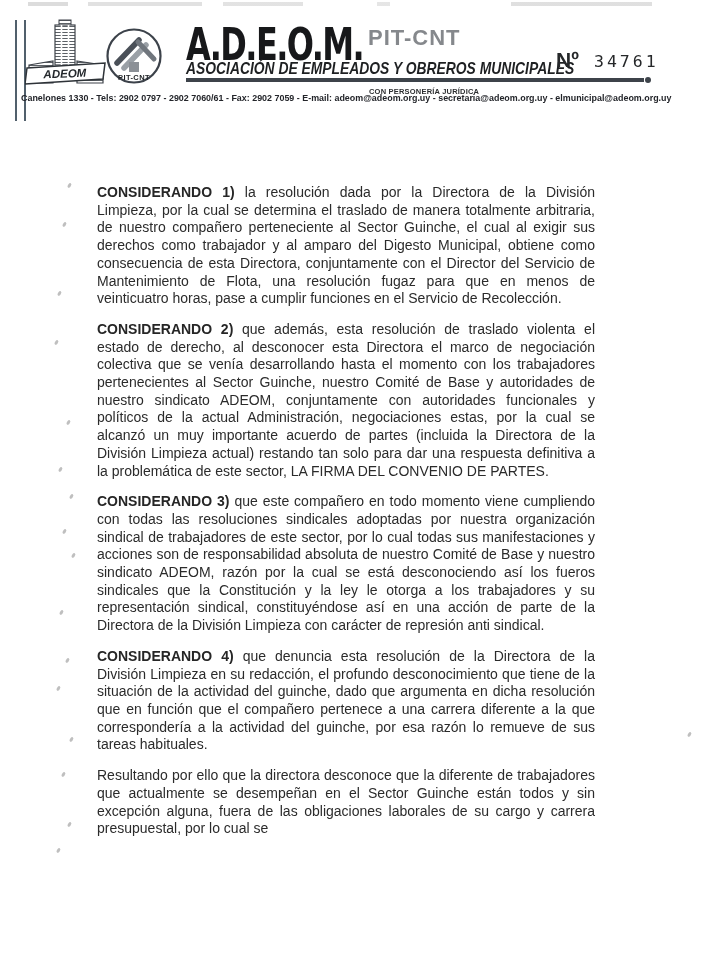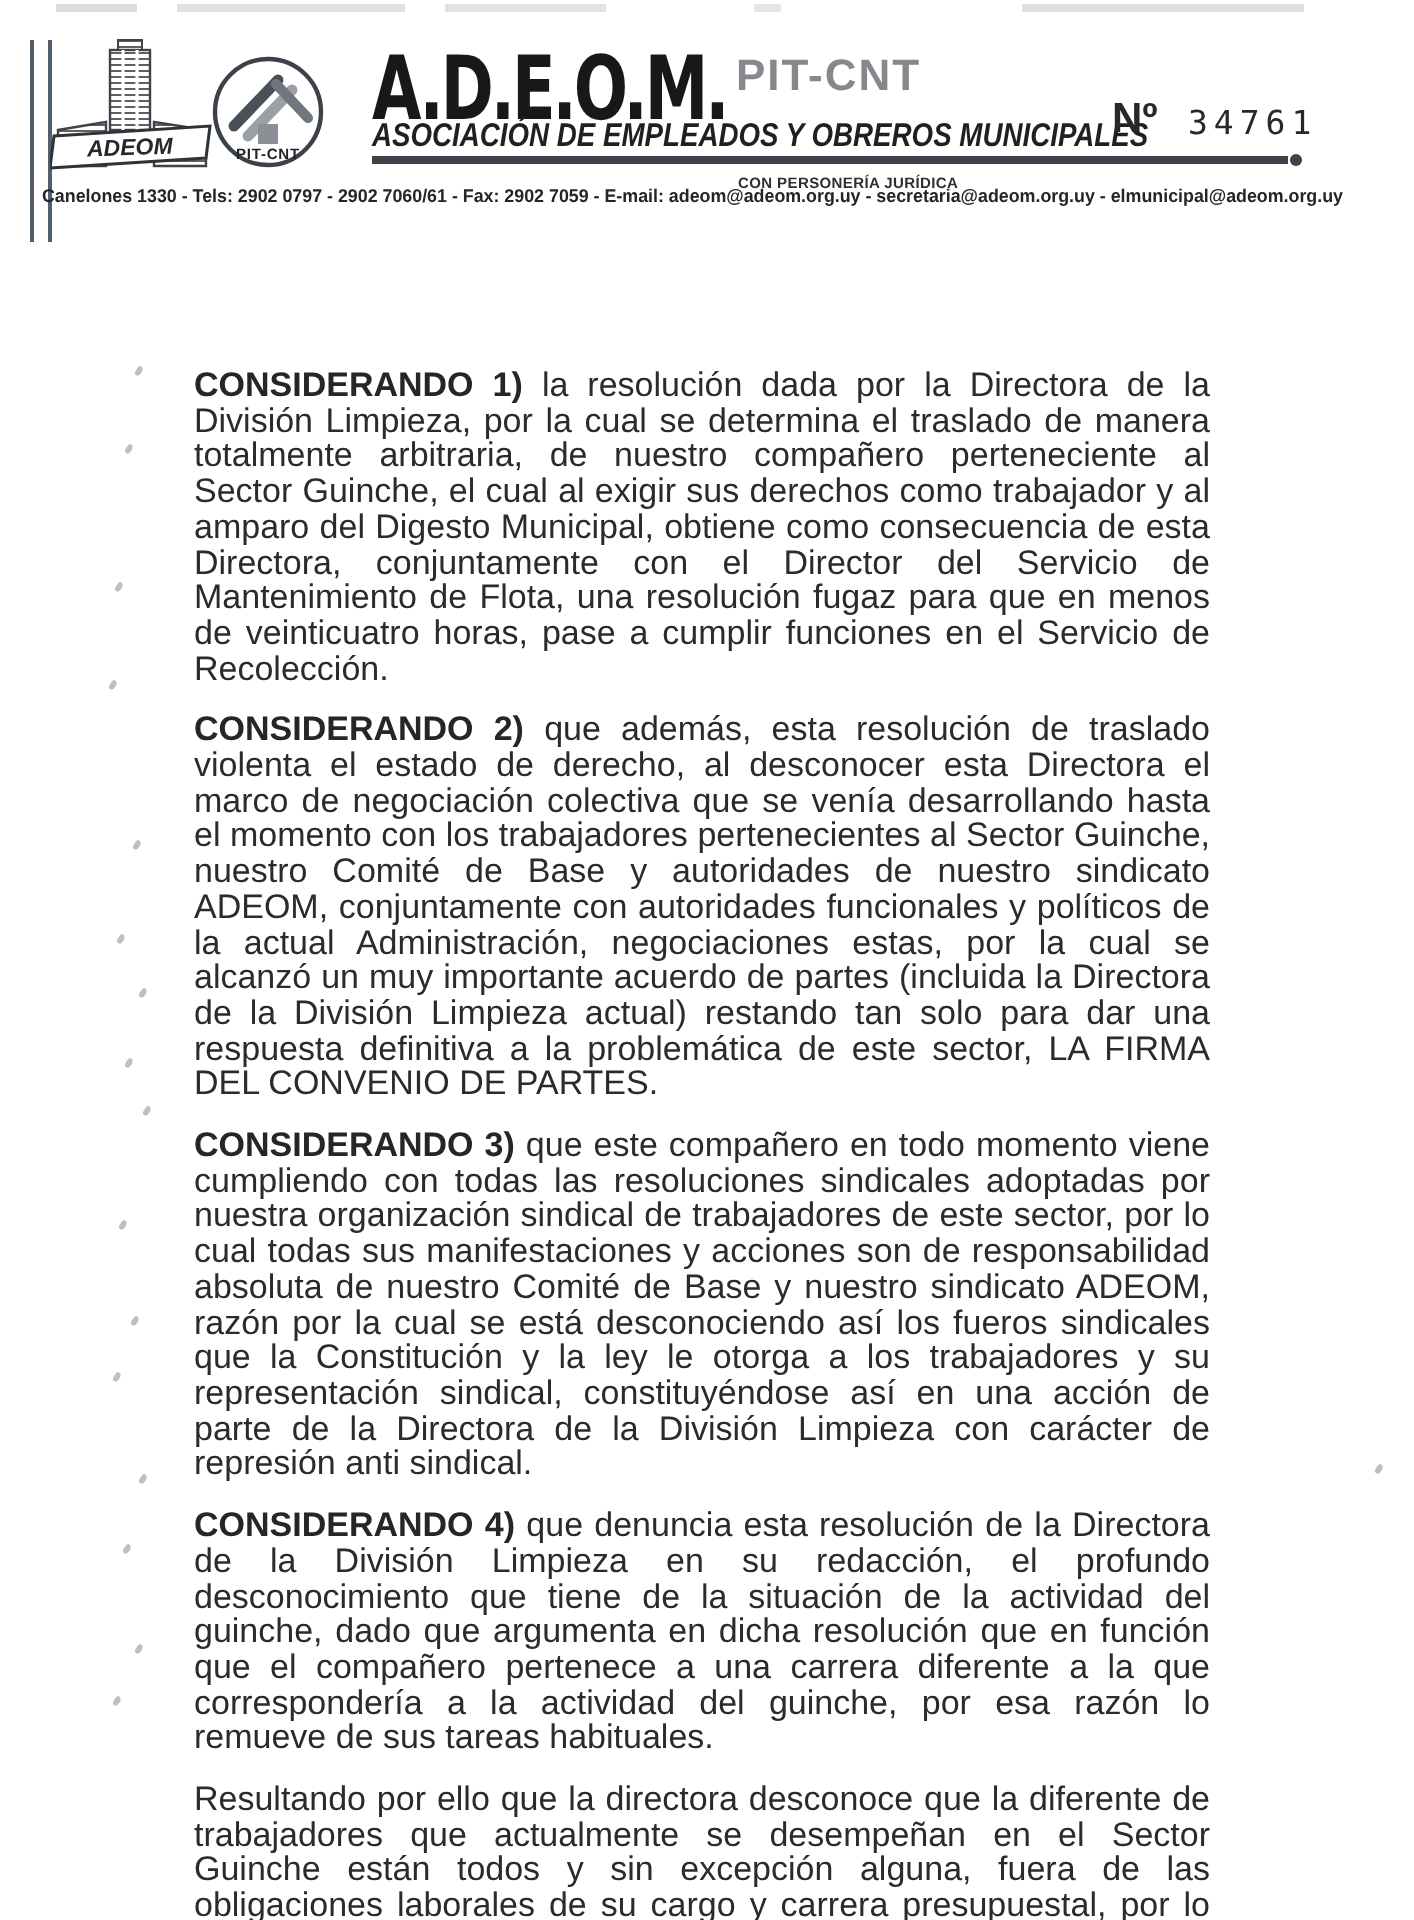--- a/index.html
+++ b/index.html
@@ -71,21 +71,21 @@
   }
 
   .doc-body { position:absolute; left:97px; top:184px; width:516px; }
   .title {
     margin:0 0 21px 0; text-align:center;
     font-family:"Liberation Serif", serif; font-weight:bold;
     font-size:13.8px; line-height:21px; letter-spacing:.2px; color:#1f2530;
   }
   .title-line { display:block; white-space:nowrap; }
   .para {
-    margin:0 8px 13px 0; font-size:17px; line-height:17.7px;
+    margin:0 18px 13px 0; font-size:14px; line-height:17.7px;
     text-align:justify; color:#2b2b2b;
   }
   .para b { font-weight:bold; color:#262626; }
 
   .speck {
     position:absolute; width:3px; height:5px; background:#666;
     opacity:.42; border-radius:40% 60% 50% 50%; transform:rotate(35deg);
   }
 </style>
 </head>

